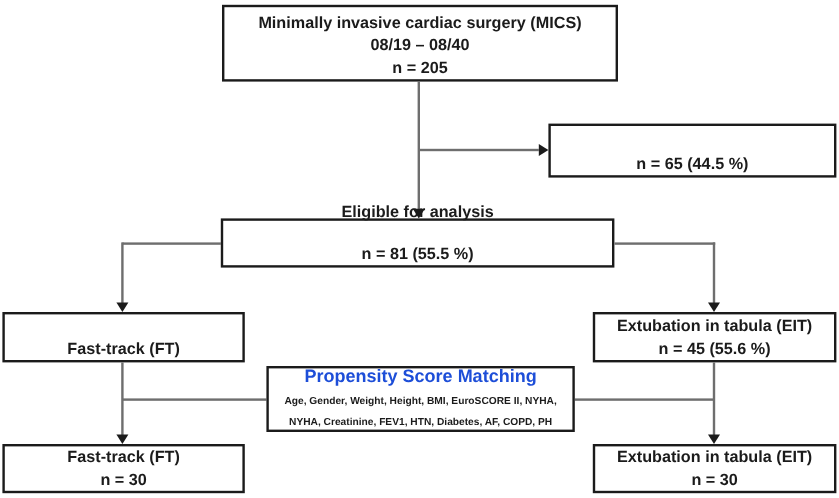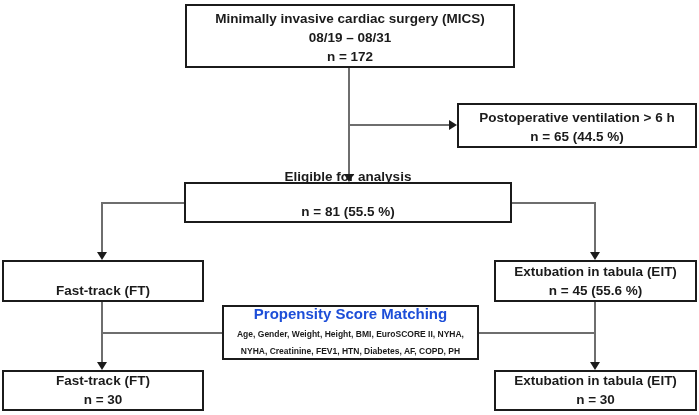--- a/index.html
+++ b/index.html
@@ -103,26 +103,25 @@
   <div class="arr-d" style="left:97px; top:362px;"></div>
 
   <div class="line-v" style="left:594px; top:302px; height:61px;"></div>
   <div class="arr-d" style="left:590px; top:362px;"></div>
 
   <div class="line-h" style="left:102px; top:332px; width:121px;"></div>
   <div class="line-h" style="left:478px; top:332px; width:117px;"></div>
 
   <div class="node" style="left:185px; top:4px; width:330px; height:64px;">
     <div class="node-line">Minimally invasive cardiac surgery (MICS)</div>
-    <div class="node-line">08/19 – 08/31</div>
-    <div class="node-line">n = 172</div>
+    <div class="node-line">08/19 – 08/40</div>
+    <div class="node-line">n = 205</div>
   </div>
 
   <div class="node" style="left:457px; top:103px; width:240px; height:45px;">
-    <div class="node-line">Postoperative ventilation &gt; 6 h</div>
     <div class="node-line">n = 65 (44.5 %)</div>
   </div>
 
   <div class="node" style="left:184px; top:182px; width:328px; height:41px;gap:16px;">
     <div class="node-line">Eligible for analysis</div>
     <div class="node-line">n = 81 (55.5 %)</div>
   </div>
 
   <div class="node" style="left:2px; top:260px; width:202px; height:42px;">
     <div class="node-line">Fast-track (FT)</div>

